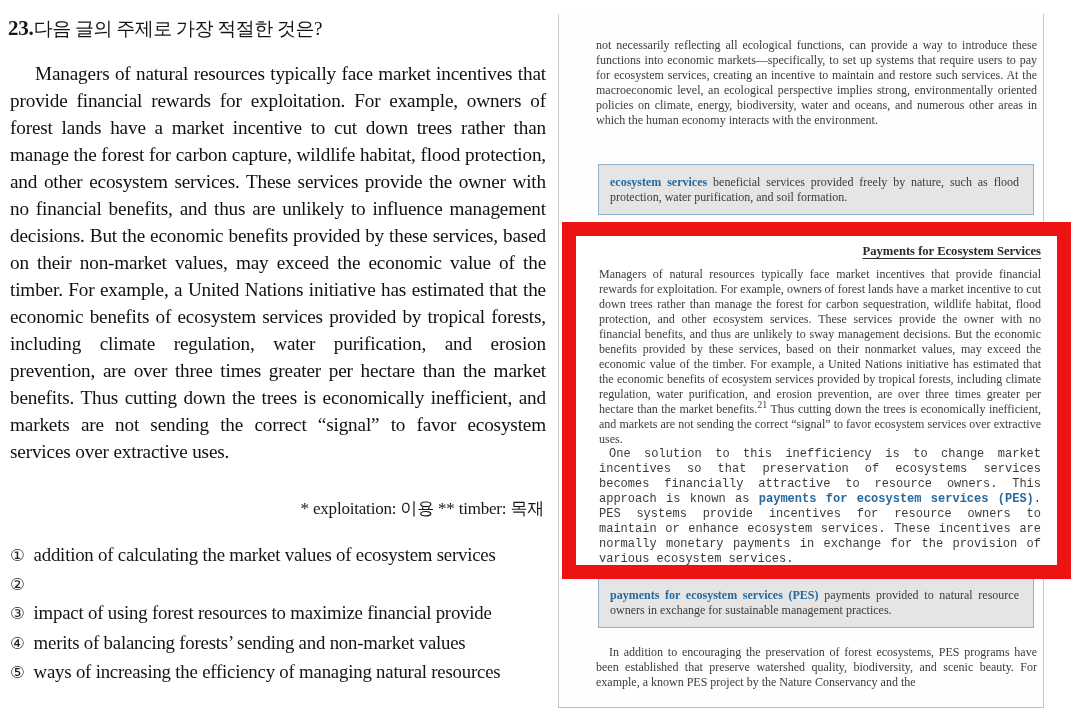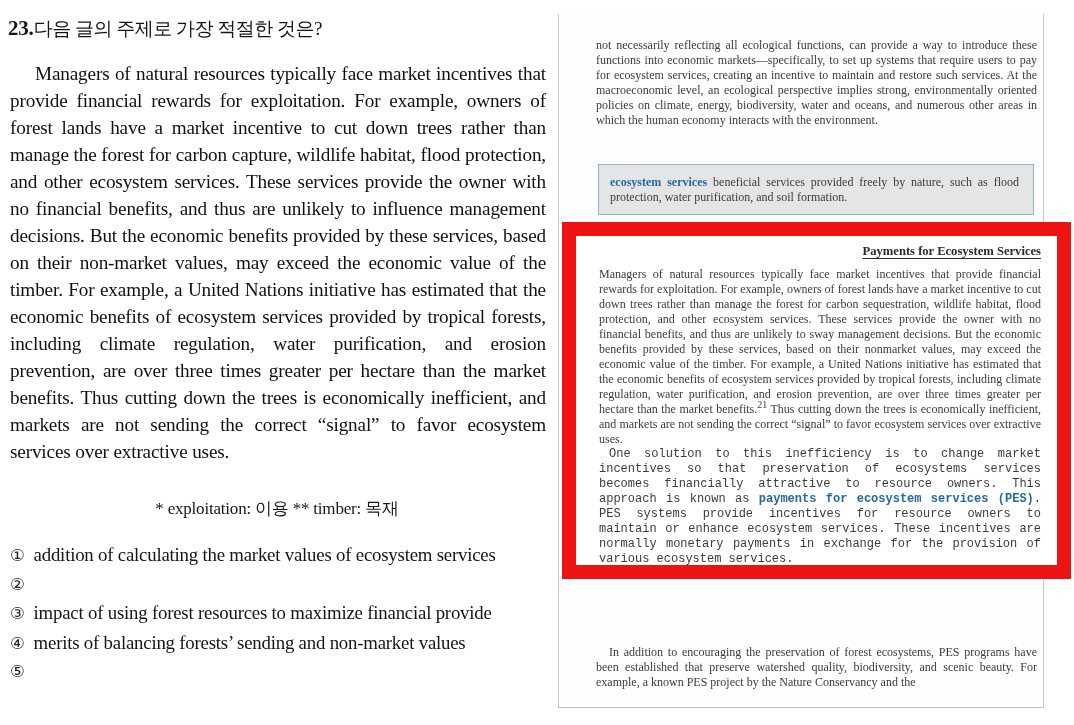--- a/index.html
+++ b/index.html
@@ -11,21 +11,21 @@
   .q-header{position:absolute;left:8px;top:16px;width:540px;display:flex;align-items:baseline;gap:0;}
   .q-number{font-weight:bold;font-size:21px;letter-spacing:-0.2px;}
   .q-prompt{font-size:19px;letter-spacing:-0.5px;}
   .passage{
     position:absolute;left:10px;top:60px;width:536px;
     font-size:19.2px;line-height:27px;text-align:justify;text-indent:25px;
     letter-spacing:-0.15px;color:#101010;
   }
   .glossary{
     position:absolute;left:10px;top:497px;width:534px;
-    font-size:17px;text-align:center;letter-spacing:-0.2px;color:#161616;
+    font-size:17px;text-align:right;letter-spacing:-0.2px;color:#161616;
   }
   .choices{position:absolute;left:10px;top:541px;width:545px;font-size:18.8px;letter-spacing:-0.2px;}
   .choice{display:flex;align-items:baseline;line-height:28.6px;}
   .choice-marker{font-family:"DejaVu Sans","Liberation Sans",sans-serif;font-size:16.5px;margin-right:9px;color:#222;}
   
   .page-frame{
     position:absolute;left:558px;top:14px;width:484px;height:693px;background:#fefefe;
     border-left:1px solid #c9c9c9;border-right:1px solid #c9c9c9;border-bottom:1px solid #bfbfbf;
   }
   .book{font-size:12px;line-height:15px;color:#3b3b3b;text-align:justify;
@@ -75,33 +75,37 @@
     <div class="choice">
       <span class="choice-marker">③</span>
       <span class="choice-text">impact of using forest resources to maximize financial provide</span>
     </div>
     <div class="choice">
       <span class="choice-marker">④</span>
       <span class="choice-text">merits of balancing forests’ sending and non-market values</span>
     </div>
     <div class="choice">
       <span class="choice-marker">⑤</span>
+      <span class="choice-text">ways of increasing the efficiency of managing natural resources</span>
     </div>
   </div>
 
   <div class="page-frame"></div>
 
   <div class="book intro-para">not necessarily reflecting all ecological functions, can provide a way to introduce these functions into economic markets—specifically, to set up systems that require users to pay for ecosystem services, creating an incentive to maintain and restore such services. At the macroeconomic level, an ecological perspective implies strong, environmentally oriented policies on climate, energy, biodiversity, water and oceans, and numerous other areas in which the human economy interacts with the environment.</div>
 
   <div class="book def-box def-box-1">
     <span class="term-blue">ecosystem services</span><span> beneficial services provided freely by nature, such as flood protection, water purification, and soil formation.</span>
   </div>
 
   <div class="red-box">
     <div class="book section-heading">Payments for Ecosystem Services</div>
     <div class="book"><span>Managers of natural resources typically face market incentives that provide financial rewards for exploitation. For example, owners of forest lands have a market incentive to cut down trees rather than manage the forest for carbon sequestration, wildlife habitat, flood protection, and other ecosystem services. These services provide the owner with no financial benefits, and thus are unlikely to sway management decisions. But the economic benefits provided by these services, based on their nonmarket values, may exceed the economic value of the timber. For example, a United Nations initiative has estimated that the economic benefits of ecosystem services provided by tropical forests, including climate regulation, water purification, and erosion prevention, are over three times greater per hectare than the market benefits.</span><sup class="fn-sup">21</sup><span> Thus cutting down the trees is economically inefficient, and markets are not sending the correct “signal” to favor ecosystem services over extractive uses.</span></div>
     <div class="book para-2"><span>One solution to this inefficiency is to change market incentives so that preservation of ecosystems services becomes financially attractive to resource owners. This approach is known as </span><span class="term-blue">payments for ecosystem services (PES)</span><span>. PES systems provide incentives for resource owners to maintain or enhance ecosystem services. These incentives are normally monetary payments in exchange for the provision of various ecosystem services.</span></div>
   </div>
 
+  <div class="book def-box def-box-2">
+    <span class="term-blue">payments for ecosystem services (PES)</span><span> payments provided to natural resource owners in exchange for sustainable management practices.</span>
+  </div>
 
   <div class="book closing-para">In addition to encouraging the preservation of forest ecosystems, PES programs have been established that preserve watershed quality, biodiversity, and scenic beauty. For example, a known PES project by the Nature Conservancy and the</div>
 
 </div>
 
 </body></html>

